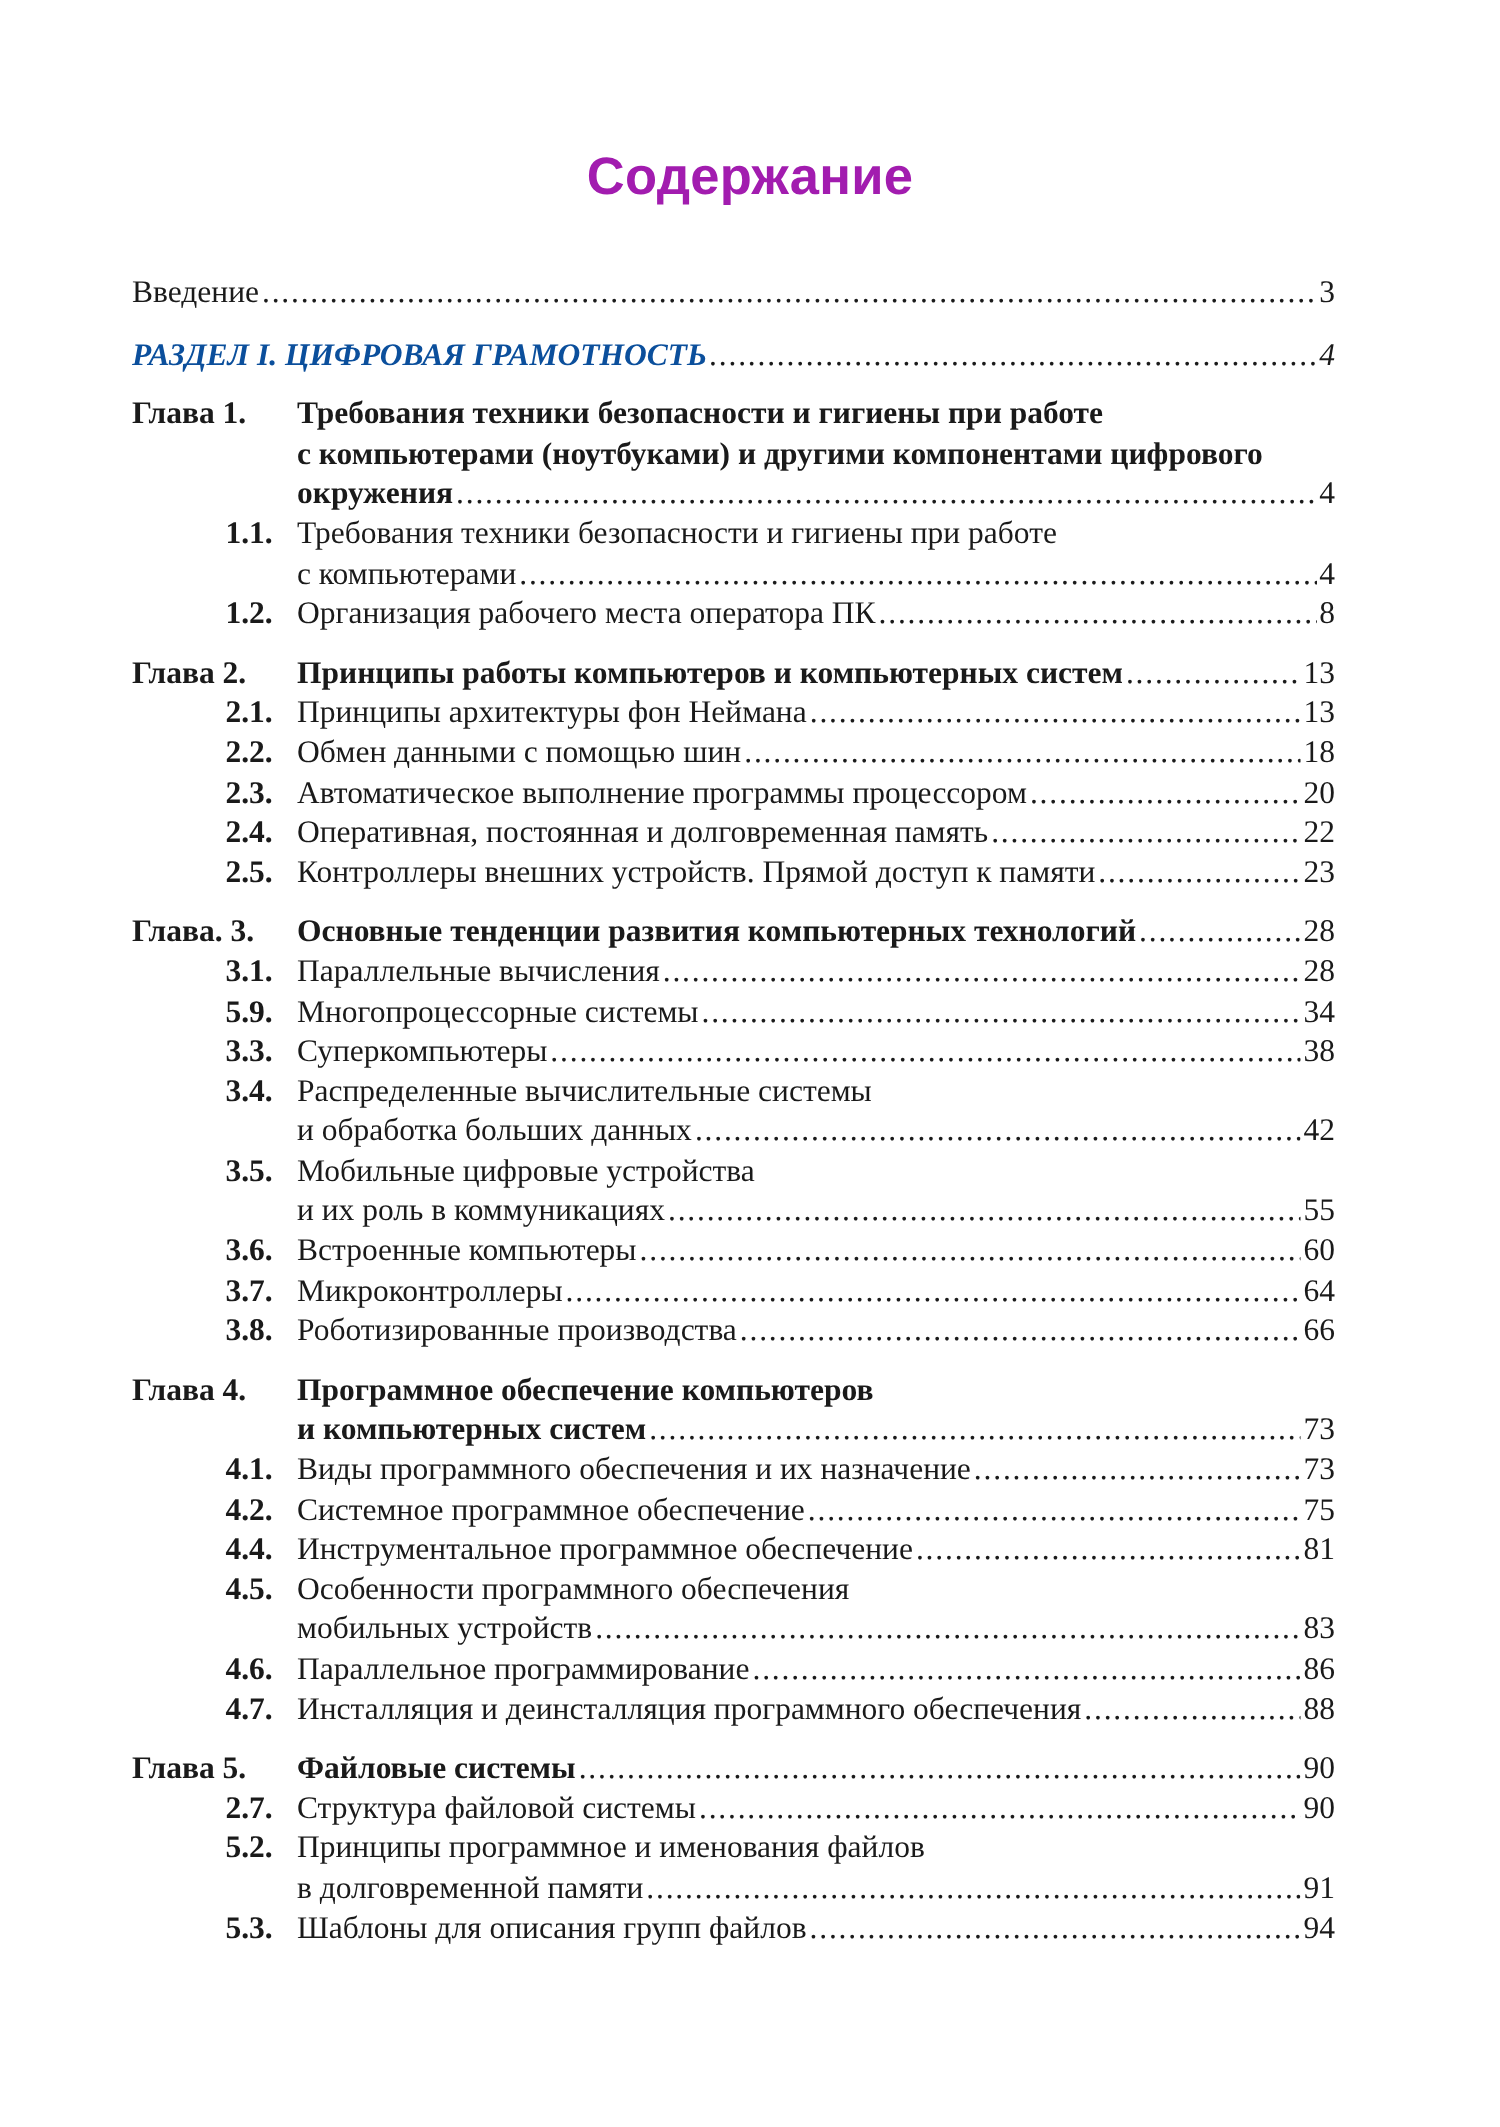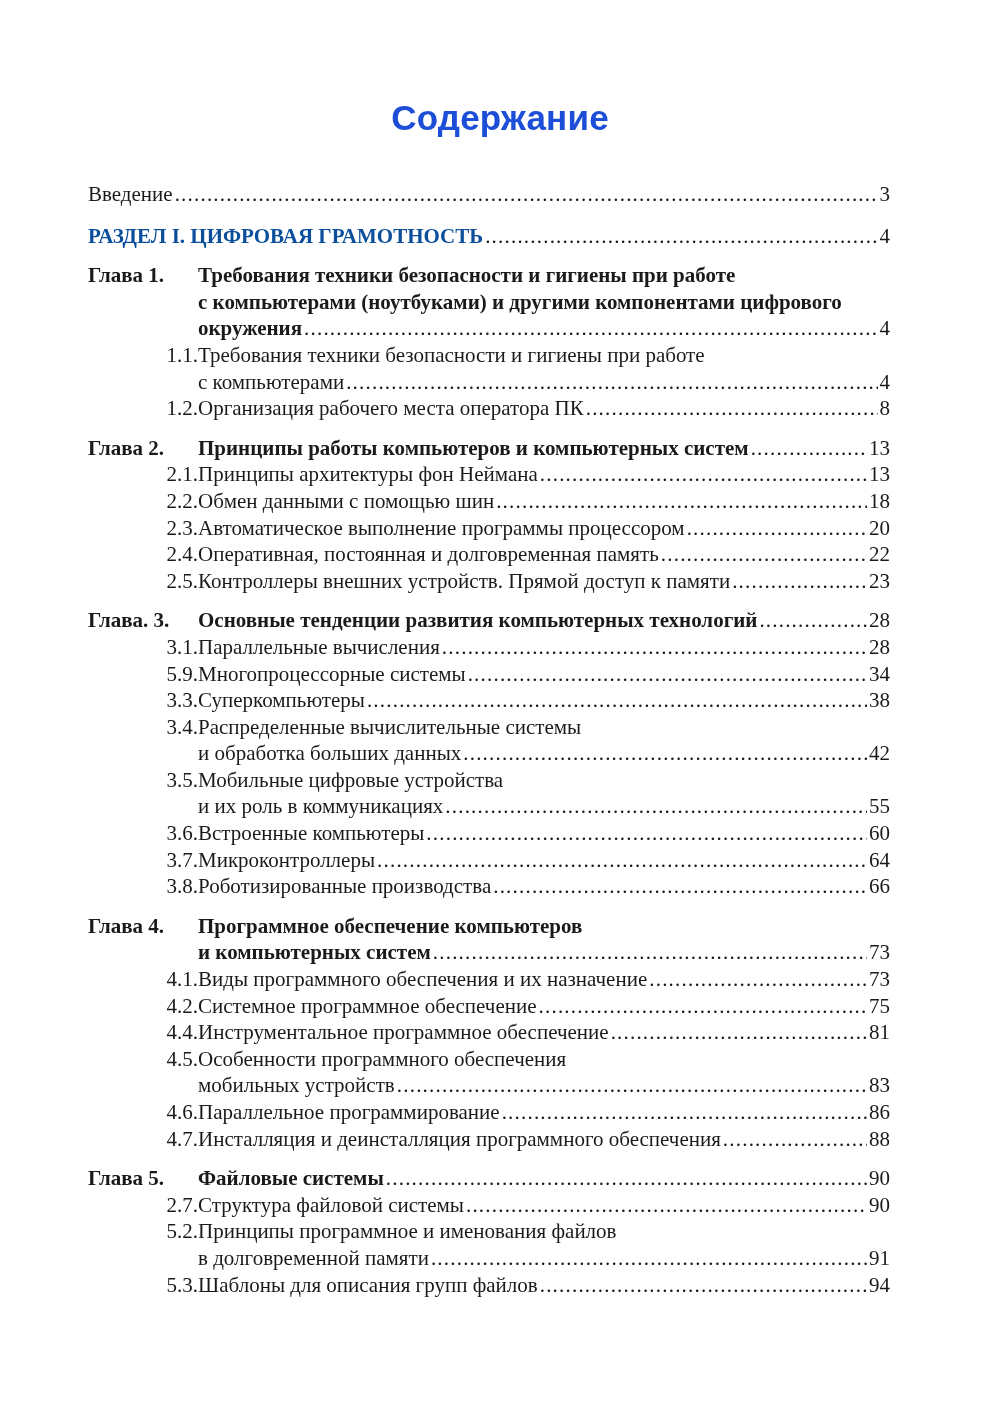--- a/index.html
+++ b/index.html
@@ -1,33 +1,33 @@
 <!DOCTYPE html>
 <html><head>
 <meta charset="utf-8">
 <style>
   html, body { margin:0; padding:0; background:#ffffff; }
   body { width:1000px; height:1418px; position:relative; overflow:hidden;
          font-family:"Liberation Serif", serif; color:#1a1a1a; }
   .title { position:absolute; top:98px; left:0; width:1000px; text-align:center;
            font-family:"Liberation Sans", sans-serif; font-weight:bold; font-size:35px;
-           color:#1d4ed8; letter-spacing:0.2px; }
+           color:#a21caf; letter-spacing:0.2px; }
   .toc { position:absolute; left:88px; top:181px; width:802px; font-size:21px; line-height:26.6px; }
   .row { position:relative; display:flex; }
   .num { flex:0 0 110px; white-space:nowrap; }
   .sub .num { flex:0 0 110px; text-align:right; padding-right:0; box-sizing:border-box; }
-  .sub .num span { display:inline-block; width:64px; text-align:right; }
+  .sub .num span { display:inline-block; width:64px; text-align:center;font-weight:bold; }
   .body { flex:1; min-width:0; }
   .line { display:flex; align-items:baseline; }
   .line .txt { white-space:nowrap; }
   .dots { flex:1; overflow:hidden; white-space:nowrap; margin:0 2px; letter-spacing:1.2px; }
   .dots::before { content:"................................................................................................................................................................................................................"; }
   .pg { white-space:nowrap; }
   .bold { font-weight:bold; }
-  .blue { color:#0b4f9c; }
+  .blue { color:#0b4f9c;font-style:italic; }
   .gap-m { margin-top:13px; }
 </style>
 </head>
 <body>
 
 <div class="title">Содержание</div>
 
 <div class="toc" id="toc">
   <div class="row">
     <div class="body">

